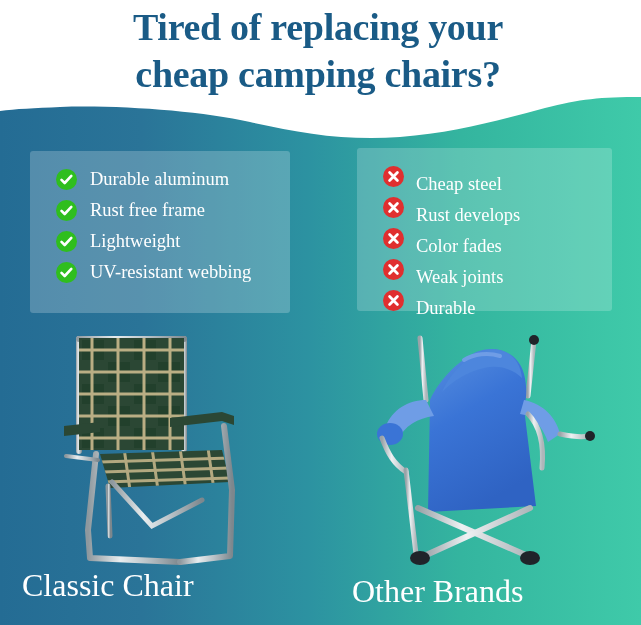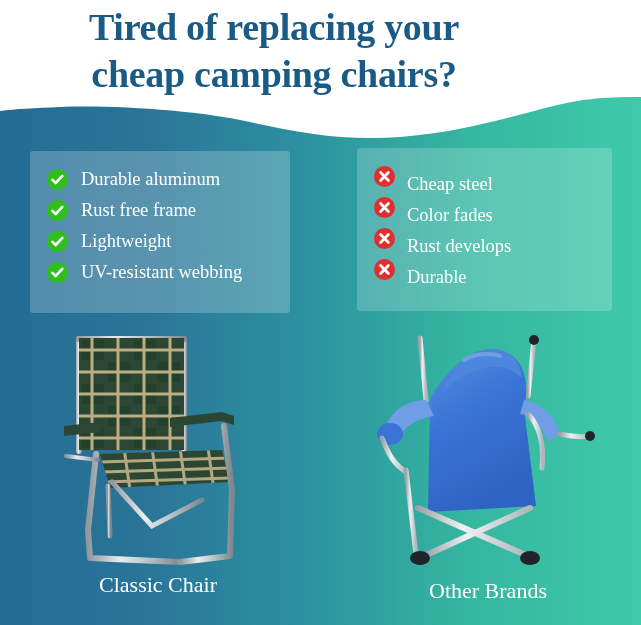--- a/index.html
+++ b/index.html
@@ -36,20 +36,21 @@
     top: 4px;
     width: 548px;
     text-align: center;
     color: #1a5b86;
     font-family: "Liberation Serif", "DejaVu Serif", serif;
     font-weight: bold;
     font-size: 38px;
     line-height: 47px;
     letter-spacing: -0.3px;
     white-space: pre-line;
+    padding-left: 44px;
   }
 
   
   .bg {
     position: absolute;
     left: 0;
     top: 0;
     width: 641px;
     height: 625px;
     z-index: 1;
@@ -79,21 +80,21 @@
 
   .feature-list {
     list-style: none;
     margin: 0;
     padding: 13px 0 0 0;
   }
   .feature-item {
     display: flex;
     align-items: center;
     height: 31px;
-    padding-left: 17px;
+    padding-left: 26px;
   }
   .badge {
     flex: 0 0 auto;
     width: 21px;
     height: 21px;
     border-radius: 50%;
     position: relative;
     display: inline-block;
   }
   .badge-check { background: #2fbe1e; }
@@ -121,23 +122,22 @@
   .product-classic { left: 52px; top: 330px; width: 232px; height: 238px; }
   .product-other  { left: 368px; top: 330px; width: 244px; height: 238px; }
   .product svg { display: block; }
 
   
   .caption {
     position: absolute;
     z-index: 7;
     color: #ffffff;
     font-family: "Liberation Serif", "DejaVu Serif", serif;
-    font-size: 22px;
+    font-size: 32px;
     line-height: 30px;
-    text-align: center;
     white-space: nowrap;
   }
   .caption-classic { left: 22px; top: 570px; width: 272px; }
   .caption-other  { left: 352px; top: 576px; width: 272px; }
 </style>
 </head>
 <body>
 
 <div class="poster">
 
@@ -214,29 +214,37 @@
             </svg>
         </span>
         <span class="feature-label">Cheap steel</span>
       </li>
       <li class="feature-item">
         <span class="badge badge-x">
           <svg width="21" height="21" viewBox="0 0 21 21">
               <path d="M6.6 6.6 L14.4 14.4 M14.4 6.6 L6.6 14.4" stroke="#ffffff" stroke-width="2.8" fill="none" stroke-linecap="round"></path>
             </svg>
         </span>
+        <span class="feature-label">Rust develops</span>
+      </li>
+      <li class="feature-item">
+        <span class="badge badge-x">
+          <svg width="21" height="21" viewBox="0 0 21 21">
+              <path d="M6.6 6.6 L14.4 14.4 M14.4 6.6 L6.6 14.4" stroke="#ffffff" stroke-width="2.8" fill="none" stroke-linecap="round"></path>
+            </svg>
+        </span>
         <span class="feature-label">Color fades</span>
       </li>
       <li class="feature-item">
         <span class="badge badge-x">
           <svg width="21" height="21" viewBox="0 0 21 21">
               <path d="M6.6 6.6 L14.4 14.4 M14.4 6.6 L6.6 14.4" stroke="#ffffff" stroke-width="2.8" fill="none" stroke-linecap="round"></path>
             </svg>
         </span>
-        <span class="feature-label">Rust develops</span>
+        <span class="feature-label">Weak joints</span>
       </li>
       <li class="feature-item">
         <span class="badge badge-x">
           <svg width="21" height="21" viewBox="0 0 21 21">
               <path d="M6.6 6.6 L14.4 14.4 M14.4 6.6 L6.6 14.4" stroke="#ffffff" stroke-width="2.8" fill="none" stroke-linecap="round"></path>
             </svg>
         </span>
         <span class="feature-label">Durable</span>
       </li>
     </ul>

